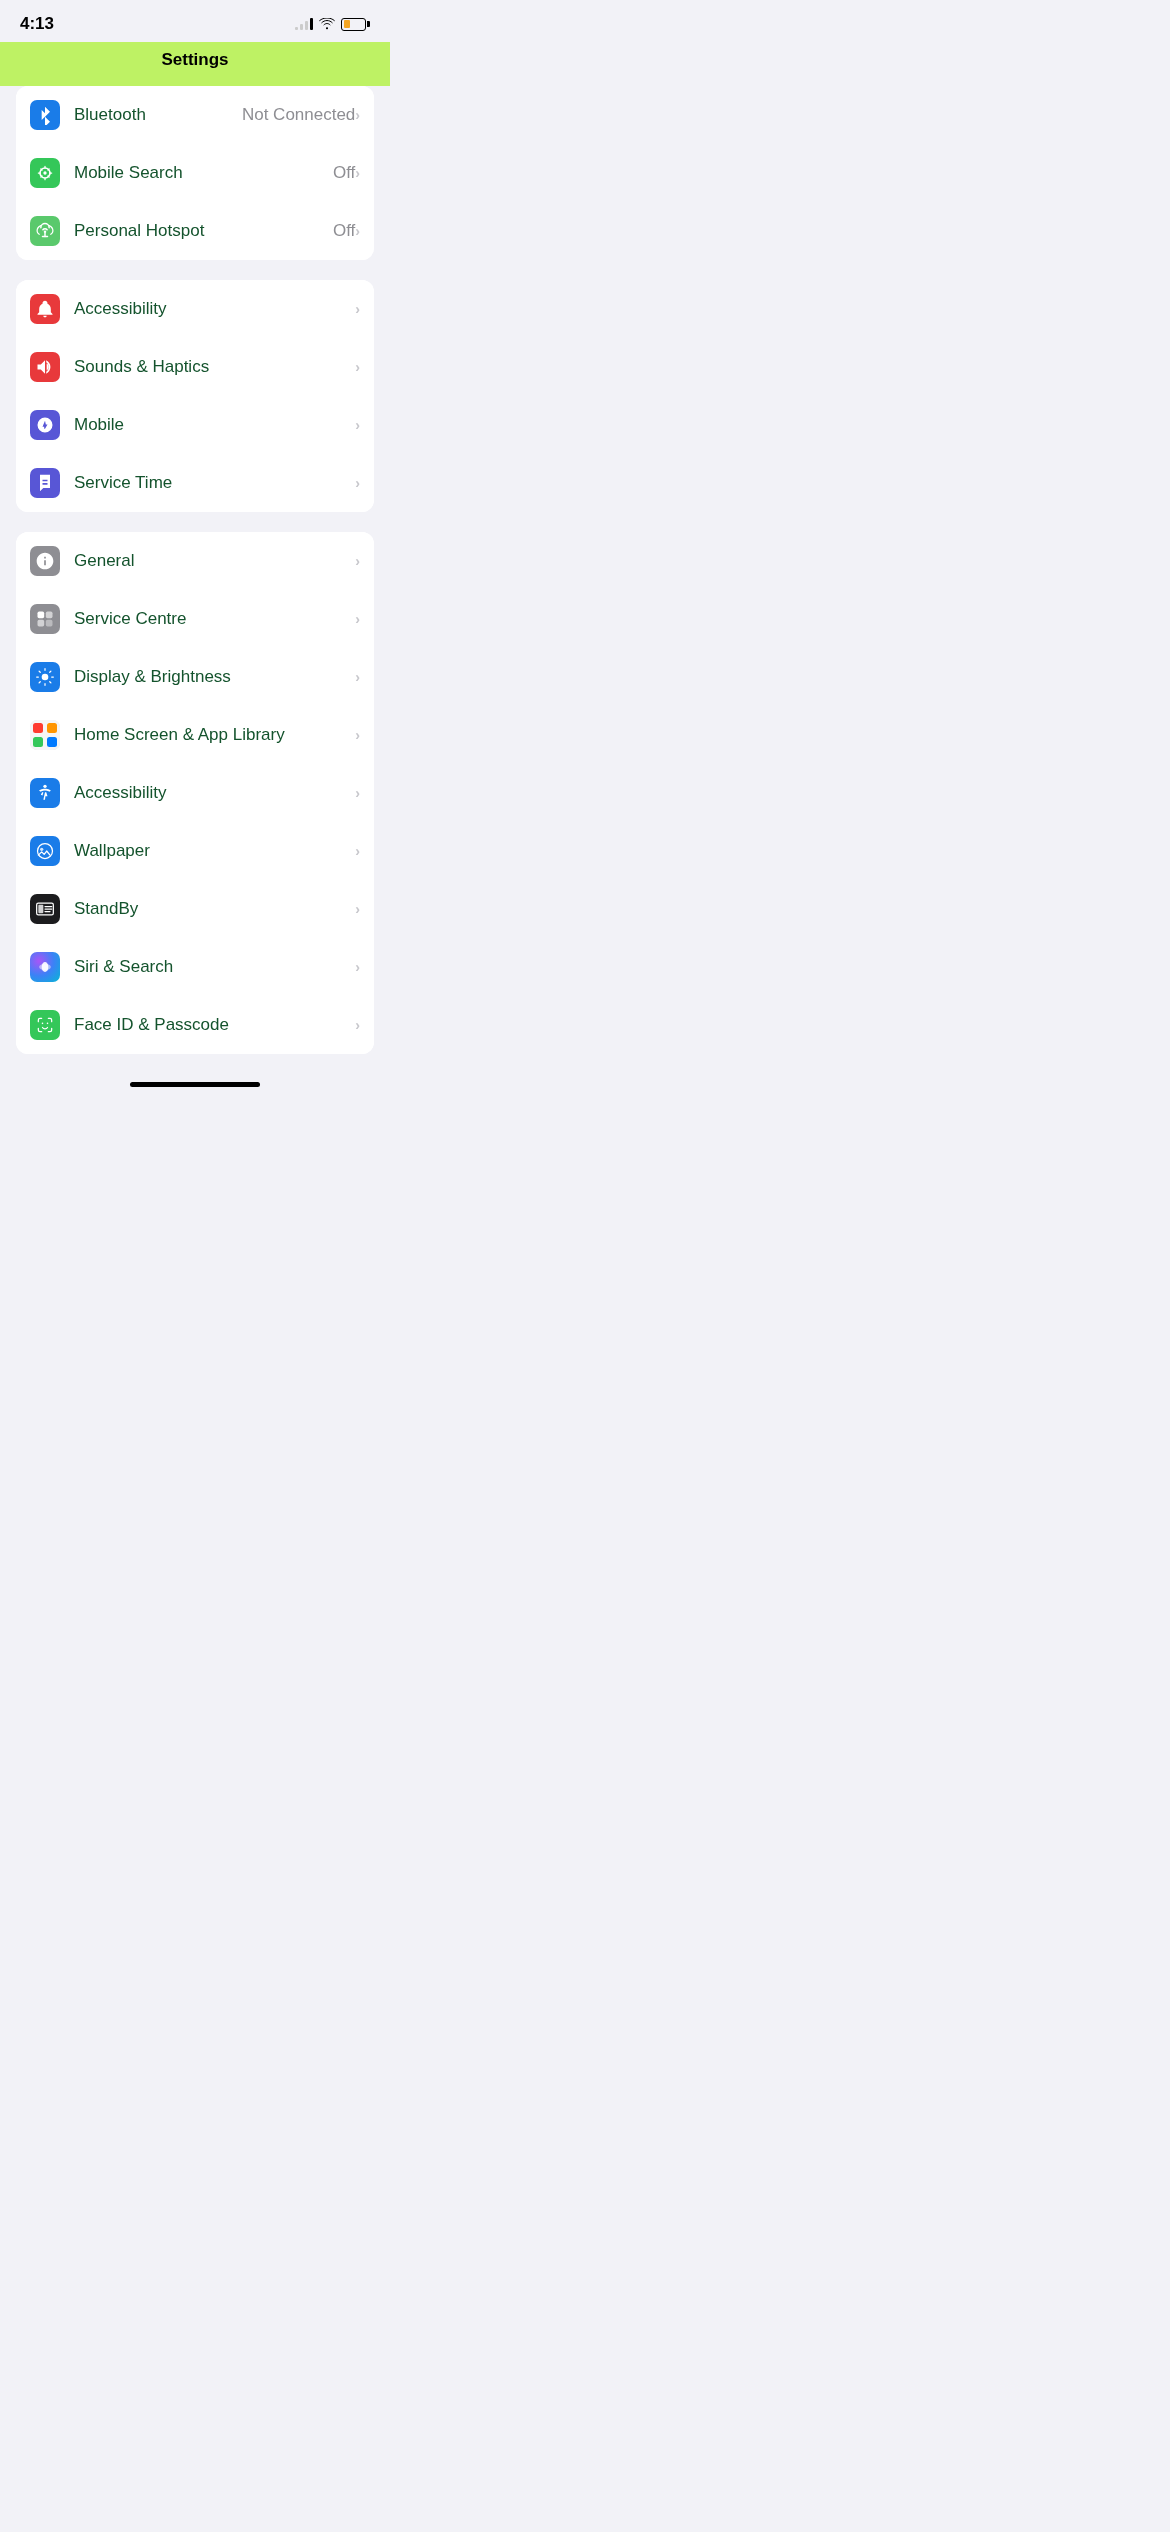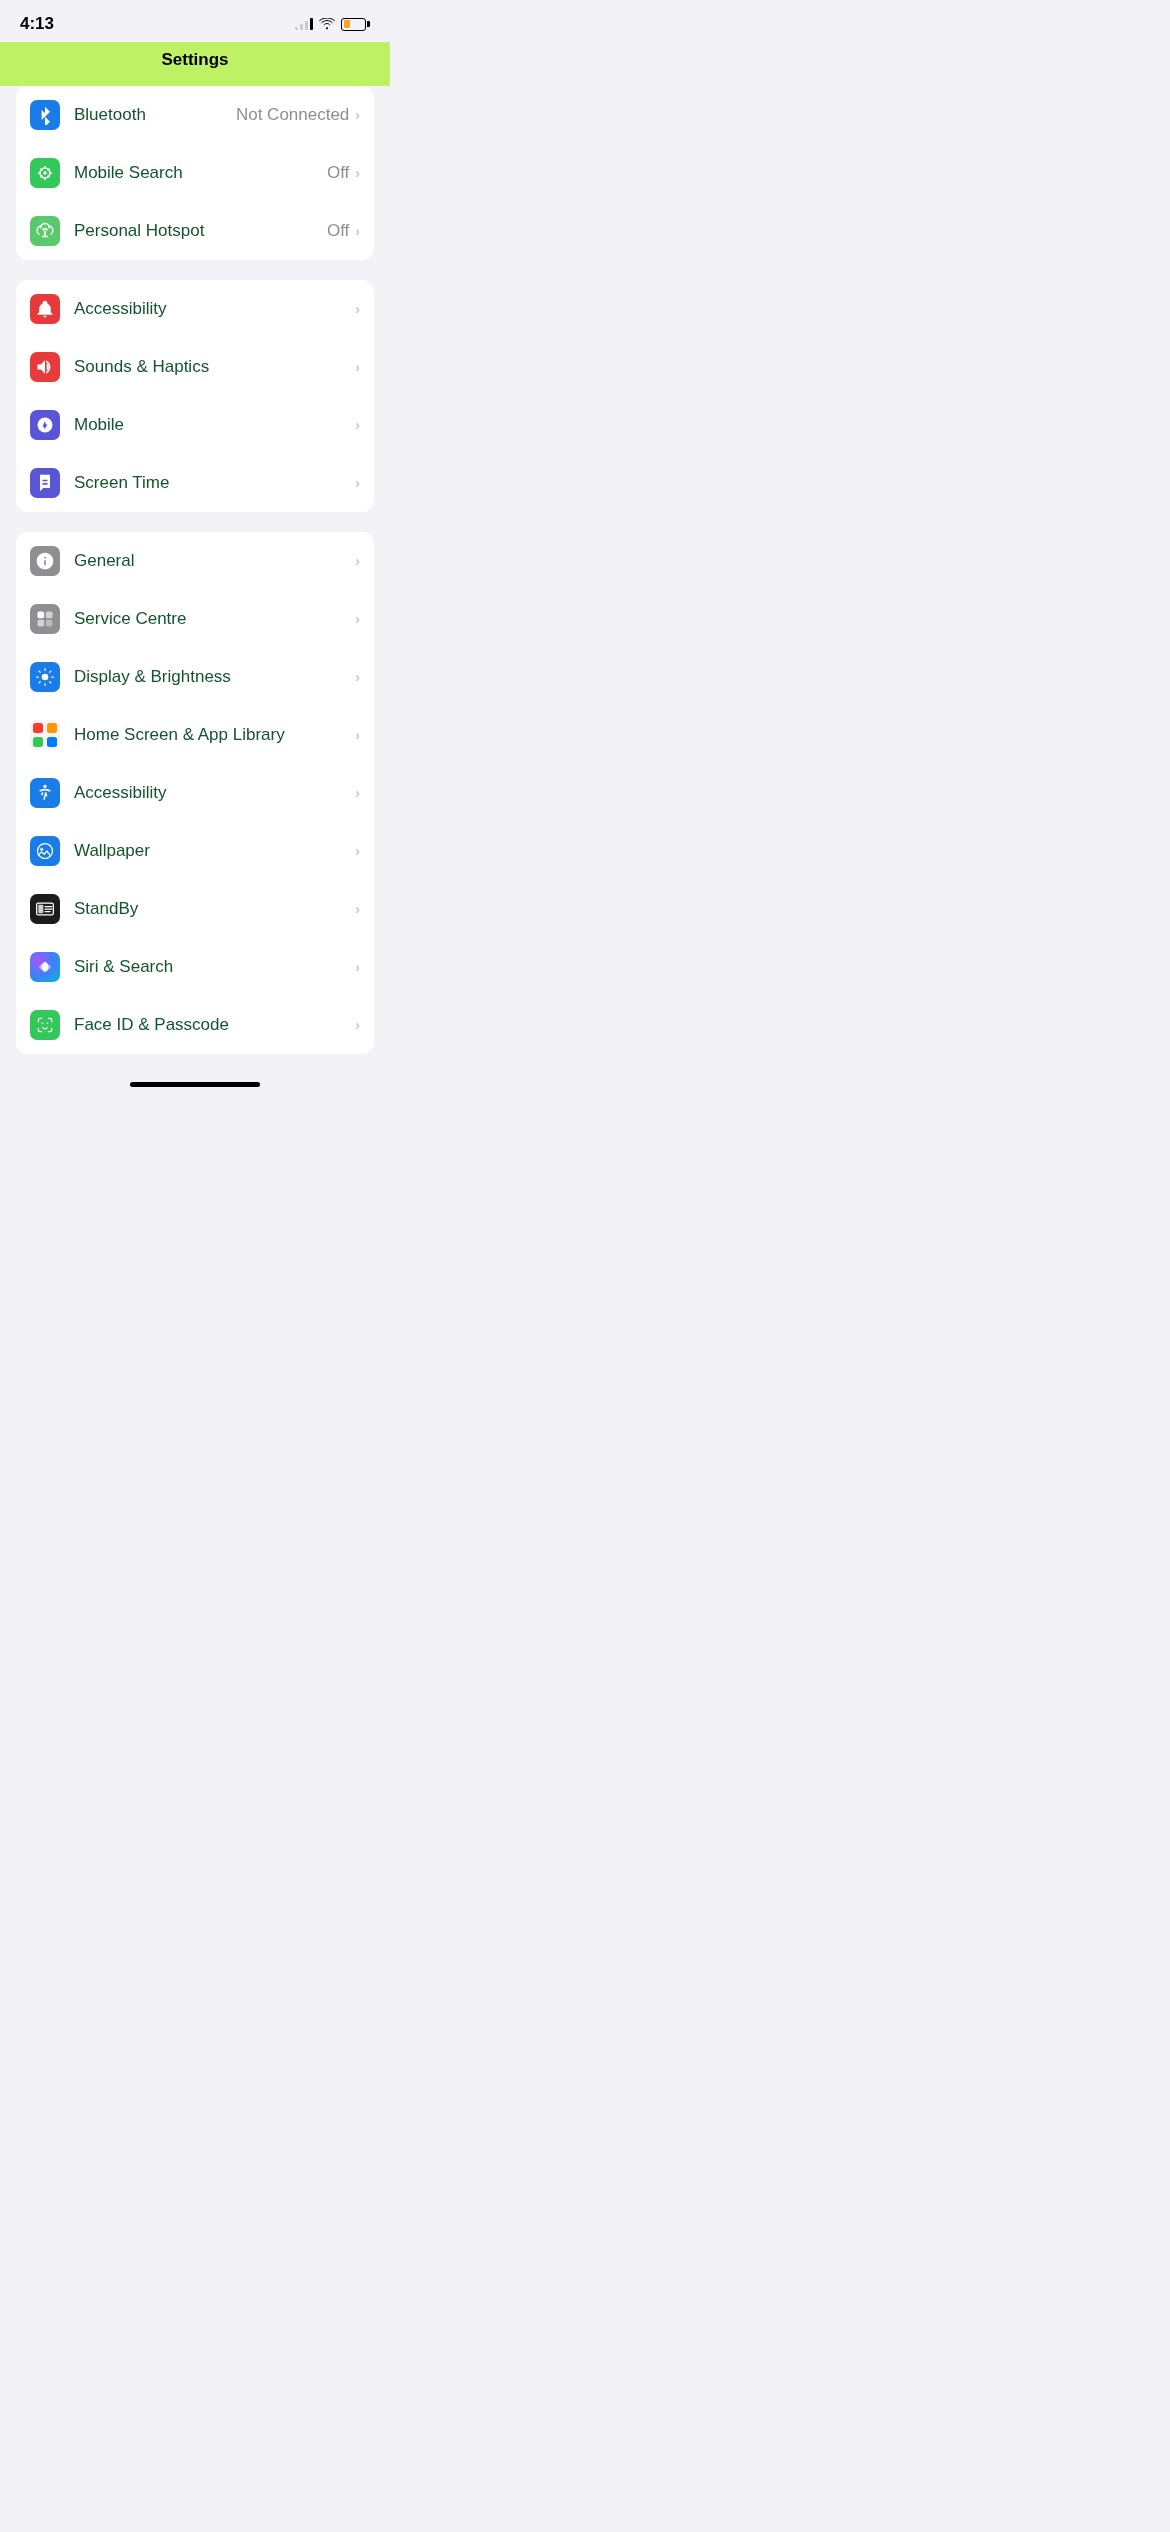--- a/index.html
+++ b/index.html
@@ -126,21 +126,20 @@
 
     .row-label {
       flex: 1;
       font-size: 17px;
       color: #14532d;
     }
 
     .row-value {
       font-size: 17px;
       color: #8e8e93;
-      margin-right: 6px;
     }
 
     .row-chevron {
       color: #c7c7cc;
       font-size: 14px;
       font-weight: 600;
     }
 
     
     .icon-blue { background: #1a7ce8; }
@@ -285,21 +284,21 @@
     <span class="row-label">Mobile</span>
     <span class="row-chevron">›</span>
   </div>
 
   <div class="settings-row">
     <div class="row-icon icon-dark-purple">
       <svg class="icon-svg" viewBox="0 0 24 24">
         <path d="M6 2v20l4-4h8V2H6zm9 12H9V12h6v2zm0-4H9V8h6v2z" fill="white"></path>
       </svg>
     </div>
-    <span class="row-label">Screen Time</span>
+    <span class="row-label">Service Time</span>
     <span class="row-chevron">›</span>
   </div>
 
 </div>
 
 <div class="settings-group">
 
   <div class="settings-row">
     <div class="row-icon icon-gray">
       <svg class="icon-svg" viewBox="0 0 24 24">

